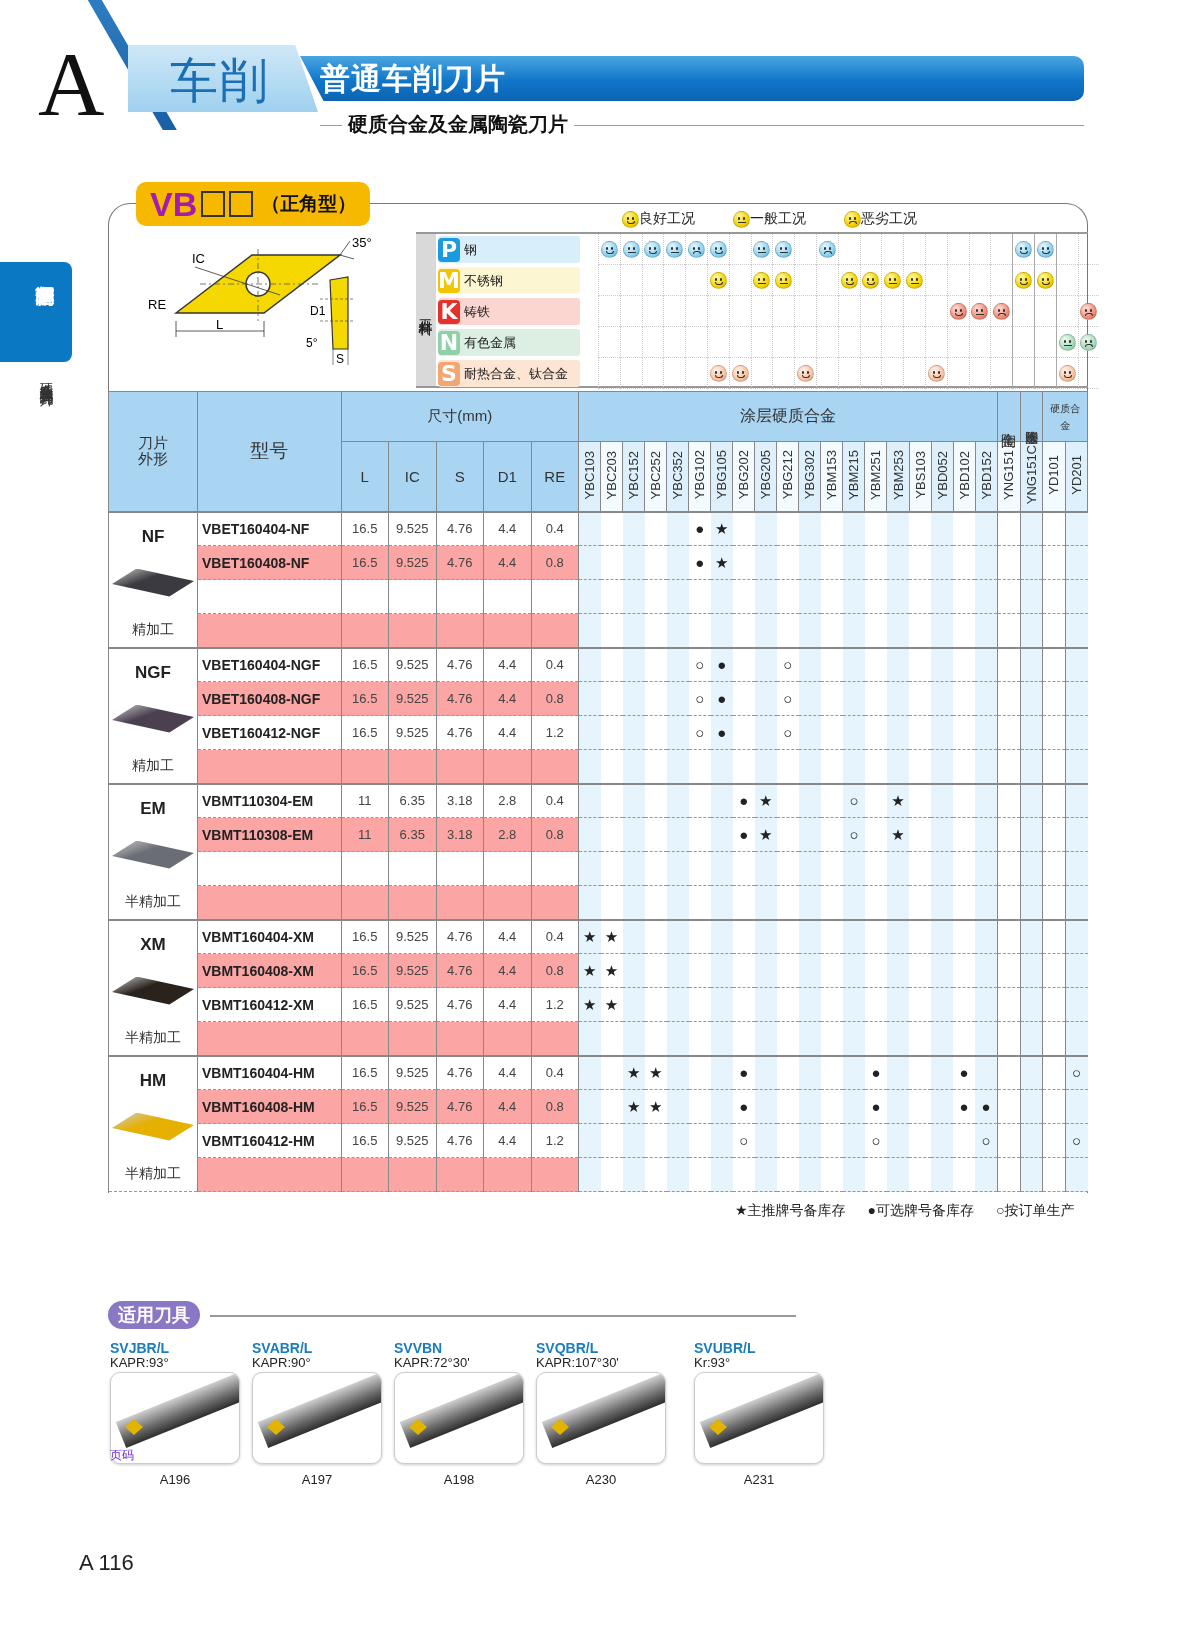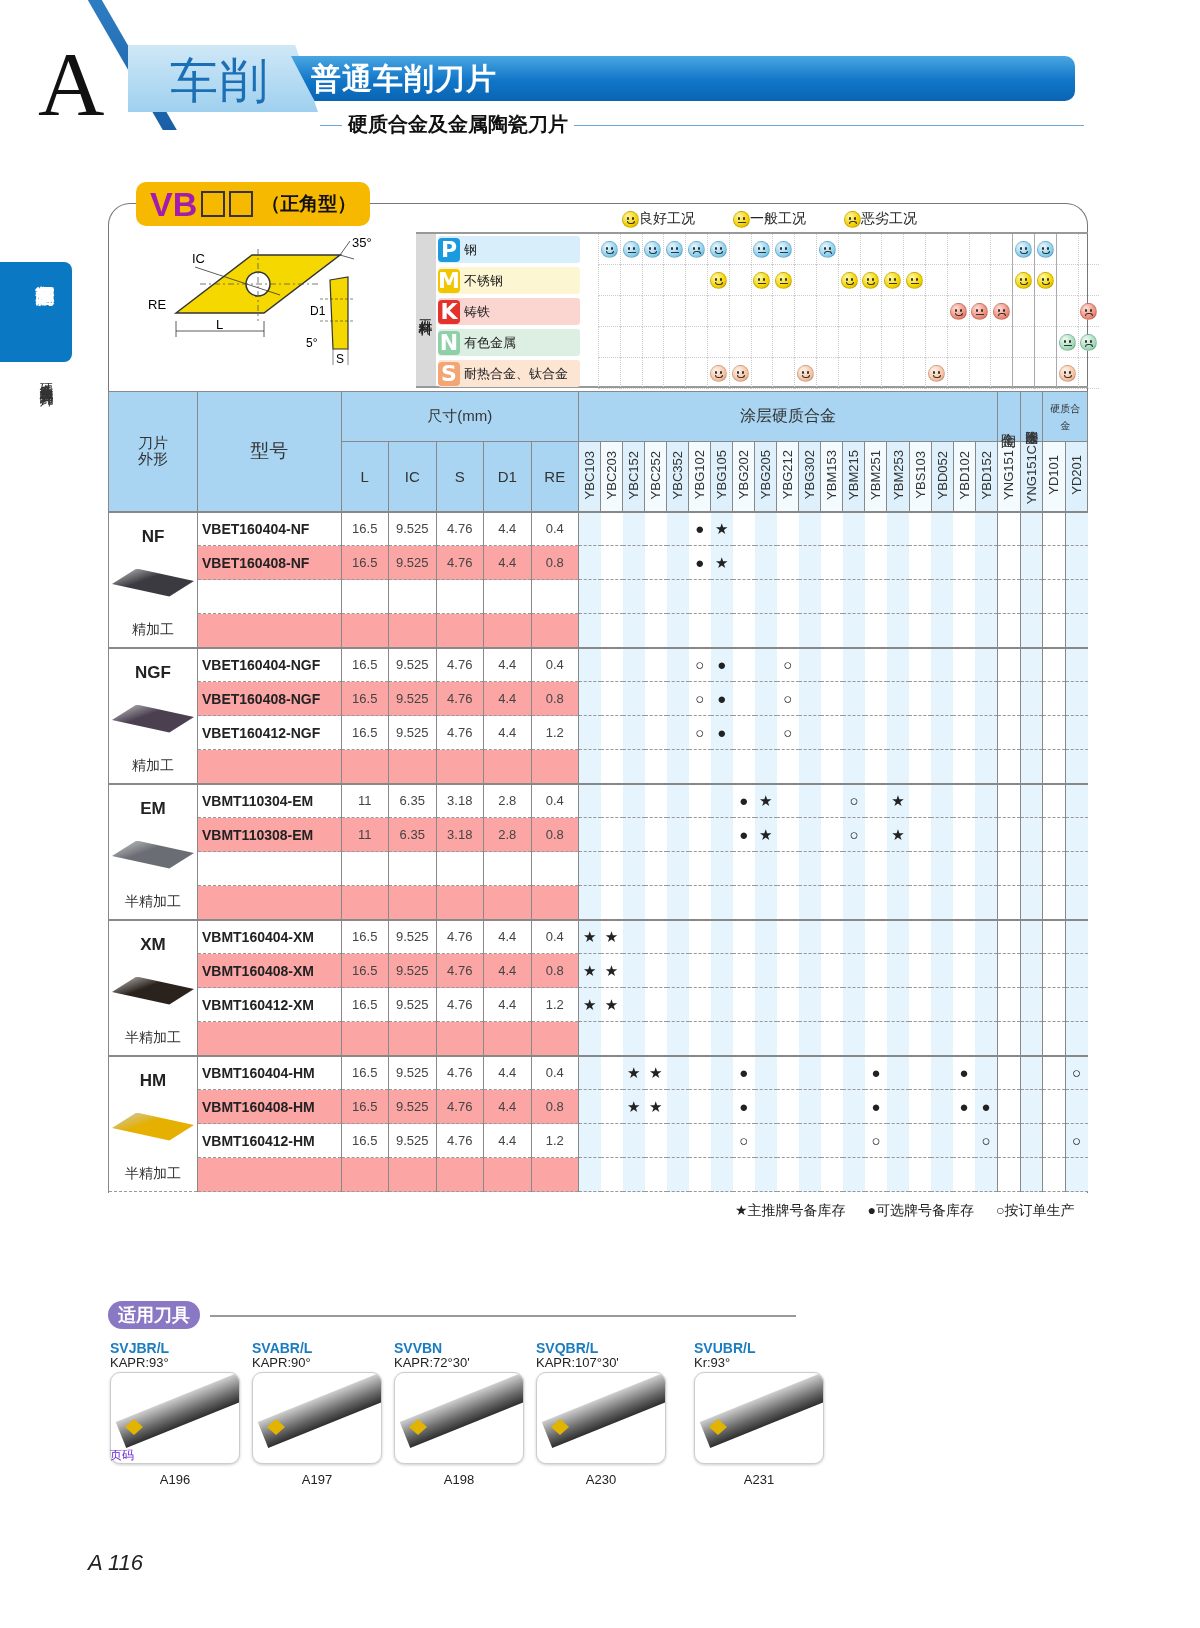--- a/index.html
+++ b/index.html
@@ -3,21 +3,21 @@
 <meta charset="utf-8">
 <style>
 *{box-sizing:border-box;margin:0;padding:0}
 body{width:1200px;height:1628px;background:#fff;font-family:"Liberation Sans","DejaVu Sans",sans-serif;color:#222;position:relative;overflow:hidden}
 .abs{position:absolute}
 
 #bigA{left:38px;top:38px;font-family:"Liberation Serif","DejaVu Serif",serif;font-size:92px;line-height:1;color:#111}
 #slash{left:82px;top:-10px;width:14px;height:140px;background:linear-gradient(#2f7fc4,#1a5fa5);transform:skewX(30deg);transform-origin:top left}
 #tab1{left:128px;top:45px;width:190px;height:67px;background:linear-gradient(180deg,#cfe8f7,#9fd0ef);clip-path:polygon(0 0,88% 0,100% 100%,0 100%)}
 #tab1 span{position:absolute;left:42px;top:4px;font-size:48px;color:#1b6fb5;letter-spacing:2px}
-#bar{left:291px;top:56px;width:784px;height:45px;border-radius:0 10px 10px 0;background:linear-gradient(180deg,#4aa6e2,#1176c8 55%,#0a64b3);clip-path:polygon(0 0,100% 0,100% 100%,3% 100%)}
+#bar{left:300px;top:56px;width:784px;height:45px;border-radius:0 10px 10px 0;background:linear-gradient(180deg,#4aa6e2,#1176c8 55%,#0a64b3);clip-path:polygon(0 0,100% 0,100% 100%,3% 100%)}
 #bar span{position:absolute;left:20px;top:3px;font-size:30px;font-weight:bold;color:#fff;letter-spacing:1px}
 #subline{left:320px;top:125px;width:764px;height:1px;background:#6aa7d6}
 #subtitle{left:342px;top:111px;background:#fff;padding:0 6px;font-size:20px;font-weight:bold;color:#111}
 
 #sidetab{left:0;top:262px;width:72px;height:100px;background:#0b78c3;border-radius:0 8px 8px 0}
 #sidetab span{position:absolute;left:34px;top:8px;width:22px;font-size:19px;font-weight:bold;color:#fff;line-height:21px;writing-mode:vertical-rl}
 #sidesub{left:38px;top:372px;font-size:14px;color:#333;writing-mode:vertical-rl;letter-spacing:1px}
 
 #frame{left:108px;top:203px;width:980px;height:990px;border:1.5px solid #777;border-radius:22px 22px 0 0;border-bottom:none}
 #vbbadge{left:136px;top:182px;height:44px;padding:0 14px;background:#f7b800;border-radius:10px;display:flex;align-items:center;gap:4px}
@@ -74,21 +74,21 @@
 #toolsbadge{left:108px;top:1301px;height:28px;padding:0 10px;background:#8a78c4;border-radius:14px;color:#fff;font-size:18px;font-weight:bold;display:flex;align-items:center}
 #toolsline{left:210px;top:1315px;width:586px;height:2px;background:#999}
 .tool{position:absolute;top:1340px;width:130px}
 .tool .tn{font-size:14px;font-weight:bold;color:#1a7cc1;font-family:"Liberation Sans Narrow","Liberation Sans",sans-serif}
 .tool .ta{font-size:13px;color:#222;margin-top:-1px}
 .tool .box{margin-top:-18px;height:92px;border:1px solid #ccc;border-radius:10px;box-shadow:0 1px 3px rgba(0,0,0,.2);position:relative;overflow:hidden;background:#fff}
 .tool .bar{position:absolute;left:10px;top:48px;width:150px;height:28px;background:linear-gradient(#cfcfcf,#6a6a6a 60%,#2e2e2e);transform:rotate(-22deg);transform-origin:left center}
 .tool .tip{position:absolute;left:14px;top:46px;width:18px;height:16px;background:#e2b400;clip-path:polygon(0 50%,50% 0,100% 50%,50% 100%)}
 .tool .pg{text-align:center;font-size:13px;color:#222;margin-top:8px}
 #pglabel{left:110px;top:1447px;font-size:12px;color:#6d28d9}
-#pagenum{left:88px;top:1550px;font-size:22px;font-style:italic;color:#222}
+#pagenum{left:79px;top:1550px;font-size:22px;color:#222}
 </style>
 </head>
 <body>
 
 <div class="abs" id="slash"></div>
 <div class="abs" id="bigA">A</div>
 <div class="abs" id="tab1">
     <span>车削</span>
   </div>
 <div class="abs" id="bar">

